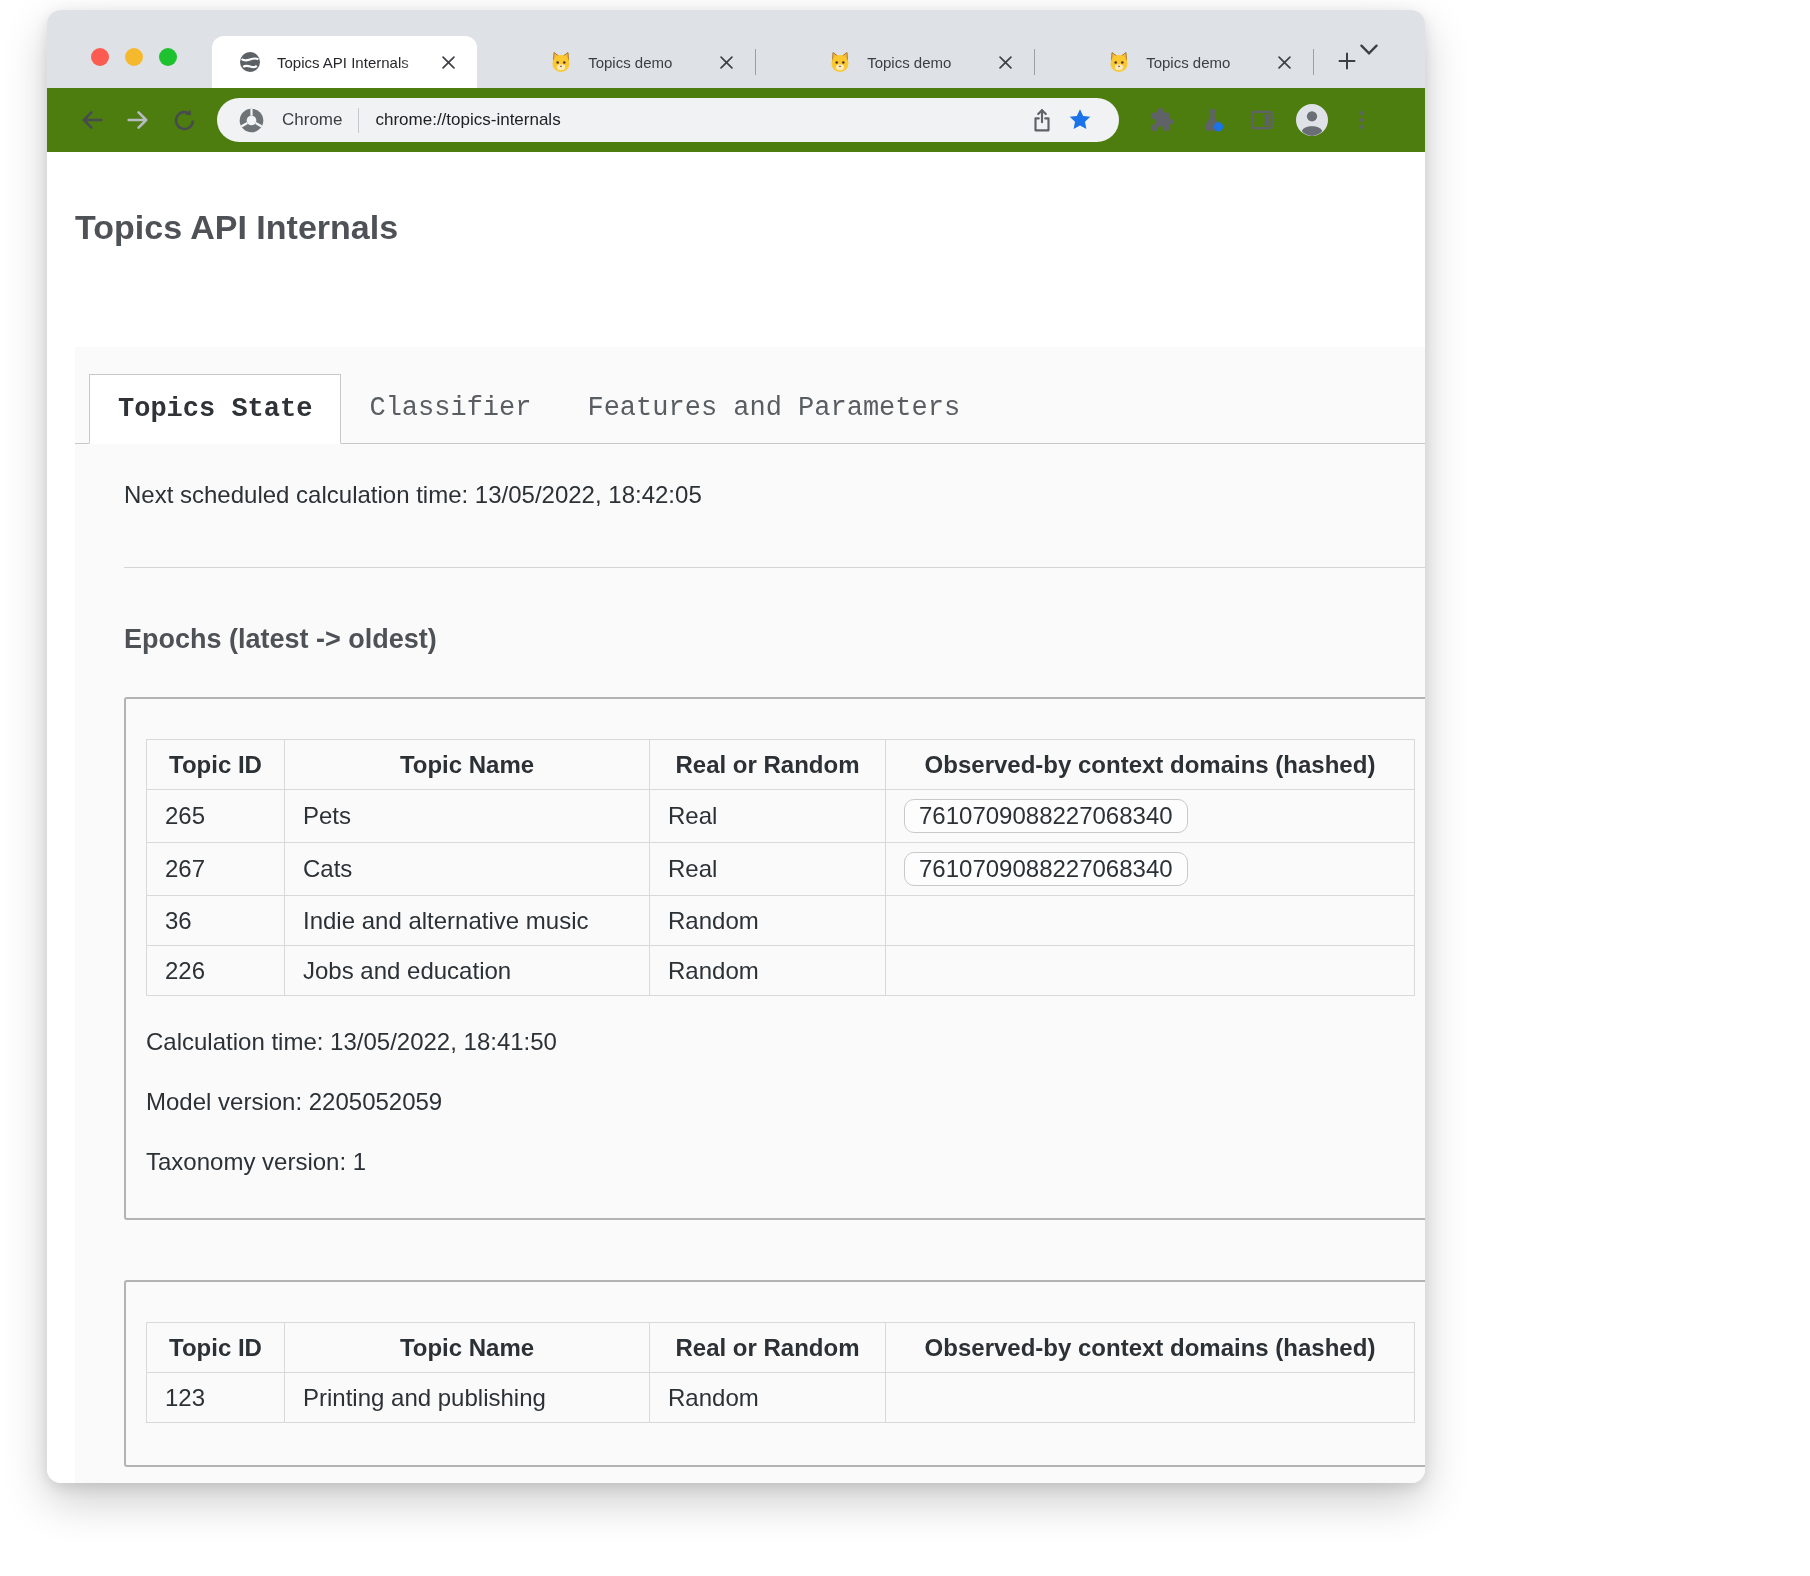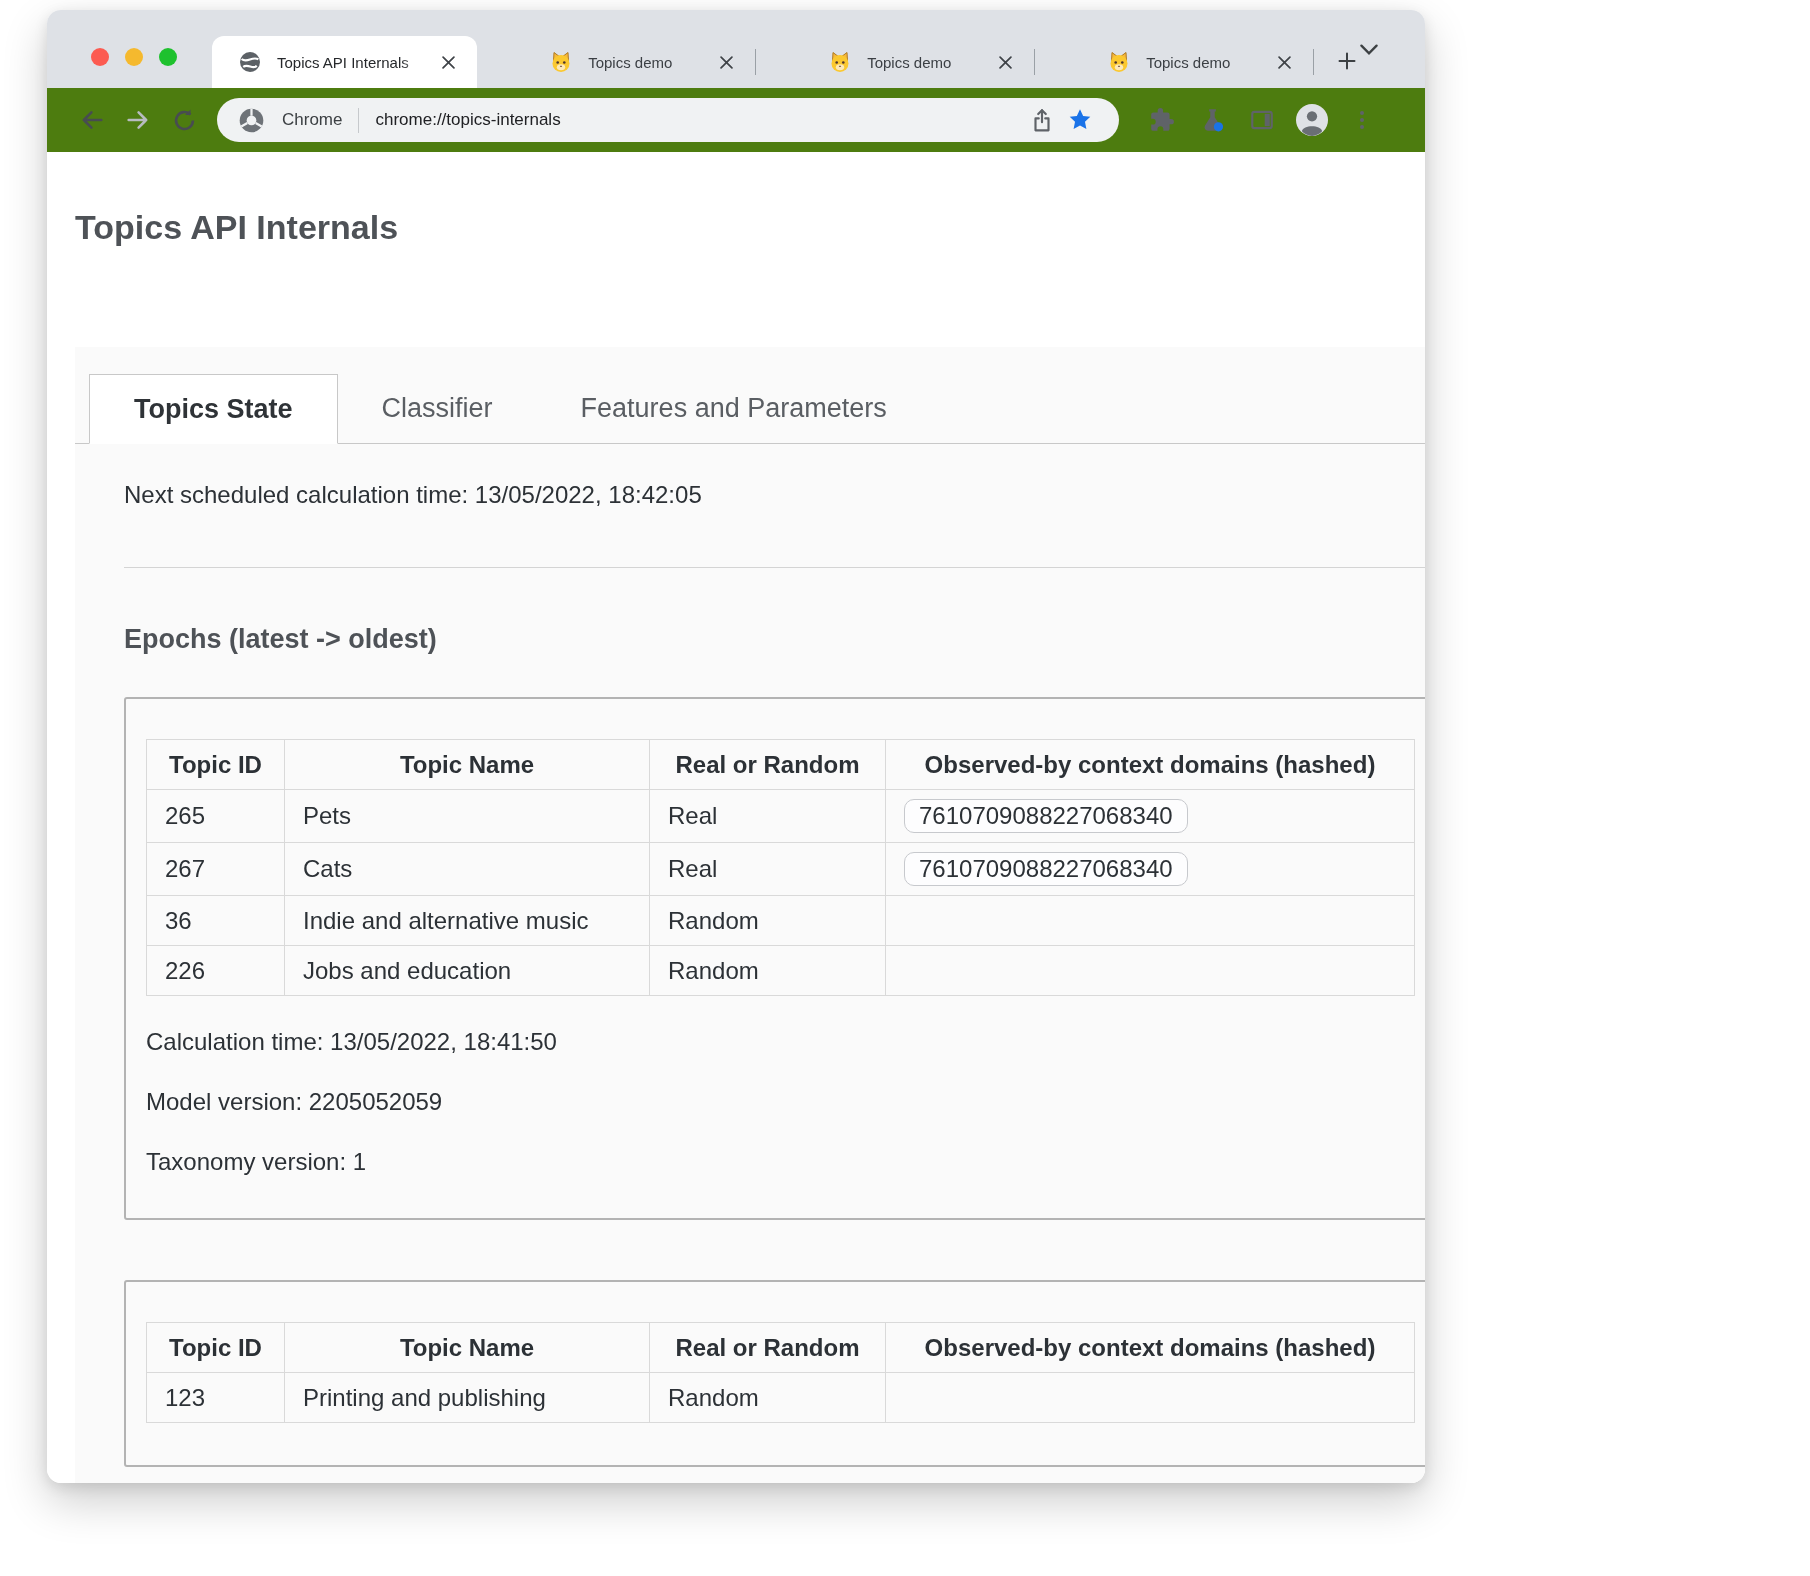--- a/index.html
+++ b/index.html
@@ -49,22 +49,22 @@
   .omni-divider{ width:1px; height:25px; background:#c6c9cc; margin:0 16px; }
   .url-text{ font-size:17px; color:#202124; }
   .omni-spacer{ flex:1; }
   .omni-icon{ width:38px; height:38px; display:flex; align-items:center; justify-content:center; }
   .tool-icon{ width:50px; height:46px; display:flex; align-items:center; justify-content:center; flex:0 0 50px; }
   
   .page{ flex:1; background:#fff; padding-left:28px; overflow:hidden; }
   .page-title{ margin:56px 0 0 0; font-size:34px; font-weight:bold; color:#4e5257; }
   .panel{ margin-top:100px; width:1651px; background:var(--panel-bg,#fafafa); padding-bottom:40px; }
   .cr-tabs{ display:flex; align-items:flex-end; border-bottom:1px solid #c8c8c8; padding:26px 0 0 14px; }
-  .cr-tab{ font-size:27px; color:#5a5e63; padding:0 44px; height:70px;
-    display:flex; align-items:center; white-space:nowrap; }
+  .cr-tab{ font-size:27px; color:#5a5e63; padding:0 28px; height:70px;
+    display:flex; align-items:center; white-space:nowrap;font-family:Liberation Mono, monospace; }
   .cr-tab.active{ background:#fff; border:1px solid #c8c8c8; border-bottom:1px solid #fff;
     margin-bottom:-1px; color:#2f3337; font-weight:bold; z-index:2; }
   .panel-body{ padding:36px 60px 40px 49px; }
   .next-calc{ font-size:24px; color:#2c3136; line-height:29px; }
   hr.rule{ border:none; border-top:1px solid #d4d4d4; margin:58px 0 0 0; width:1542px; }
   .epochs-heading{ font-size:27px; font-weight:bold; color:#4e5257; margin:56px 0 0 0; }
   .epoch-box{ width:1313px; border:2px solid #b3b3b3; border-radius:3px;
     padding:40px 20px 42px 20px; margin-top:42px; }
   .epoch-box.second{ margin-top:60px; }
   .topics-table{ width:100%; border-collapse:collapse; font-size:24px; color:#2c3136; }

